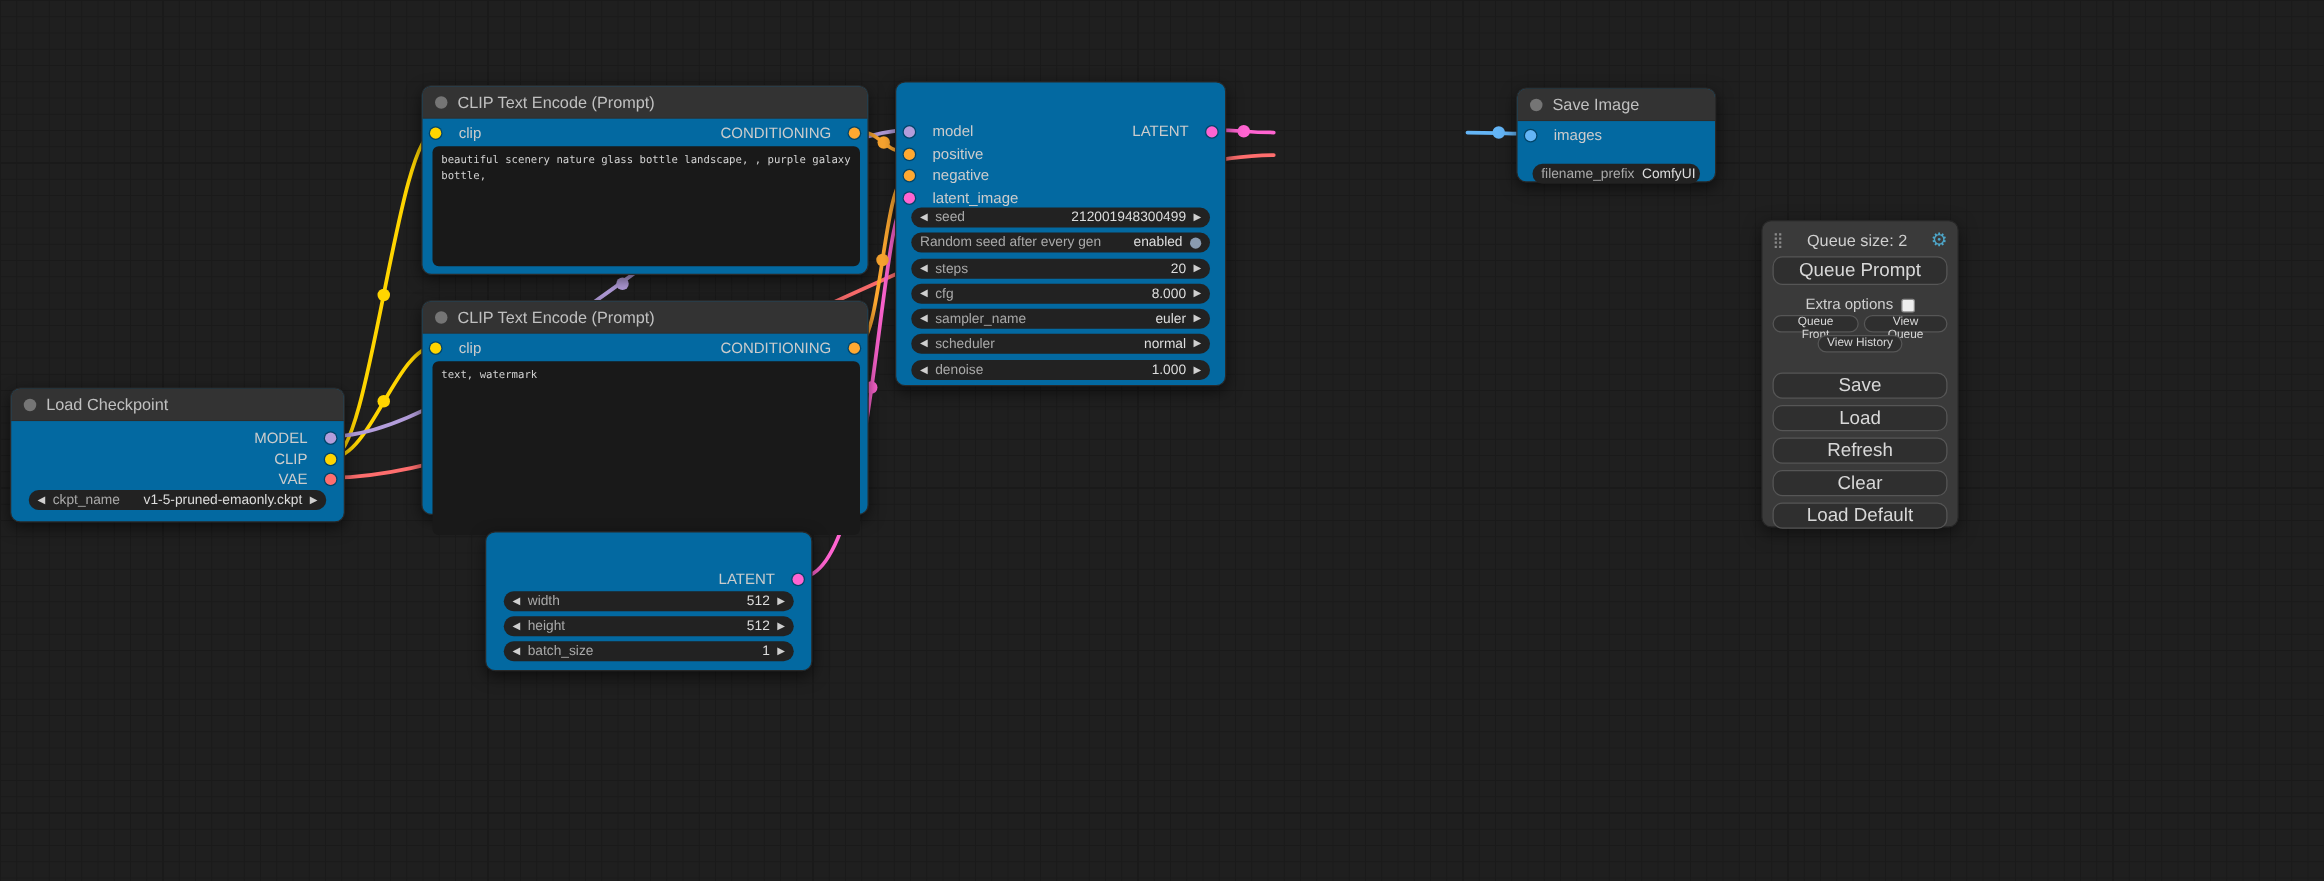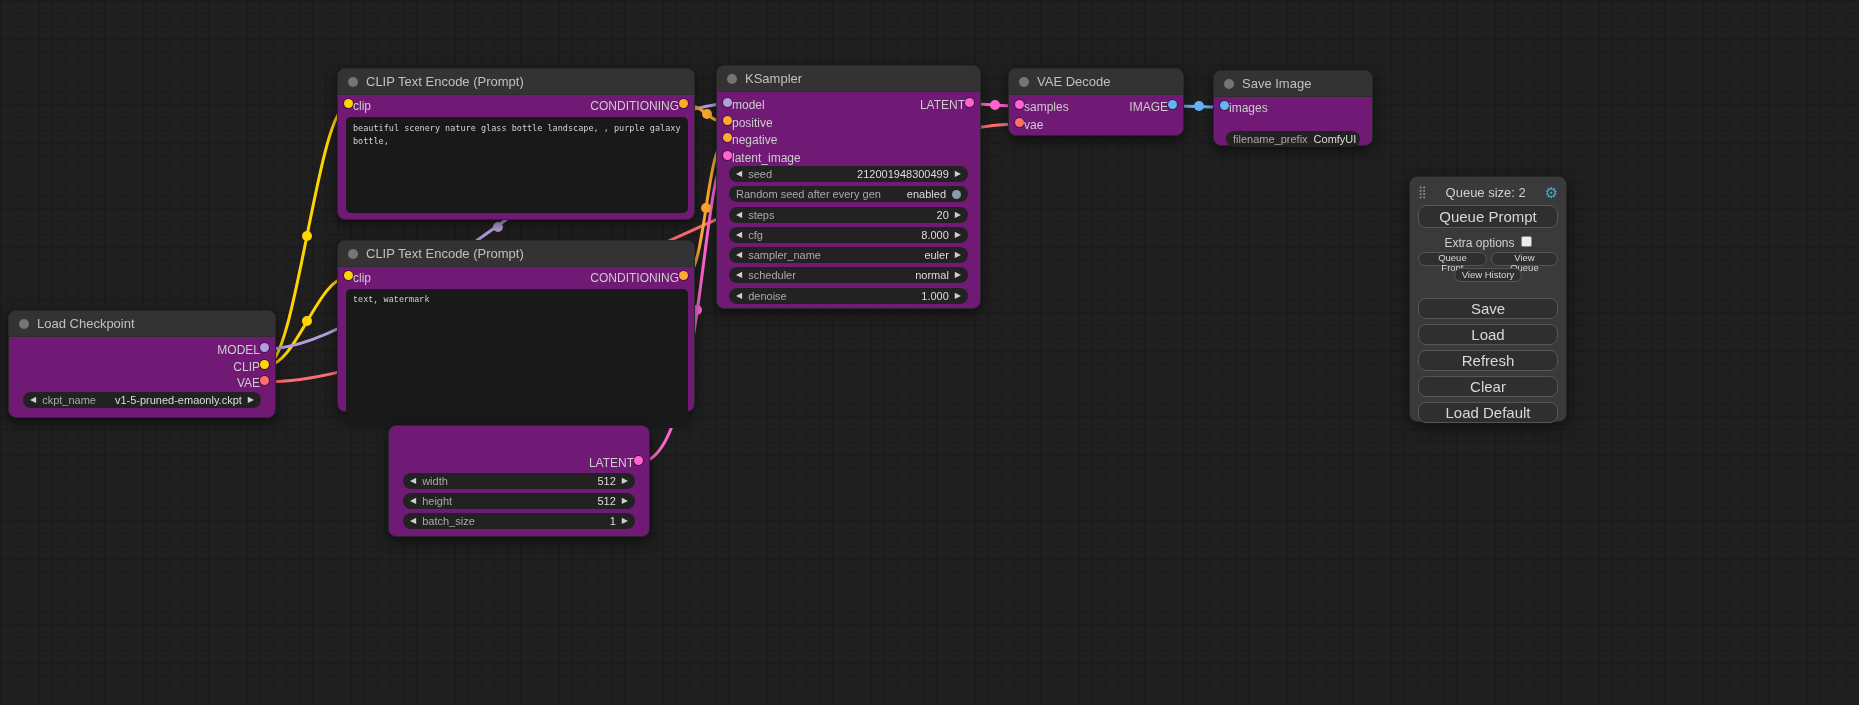--- a/index.html
+++ b/index.html
@@ -10,29 +10,29 @@
     background-image:
       linear-gradient(#1a1a1a 1px, transparent 1px),
       linear-gradient(90deg,#1a1a1a 1px, transparent 1px),
       linear-gradient(#151515 1px, transparent 1px),
       linear-gradient(90deg,#151515 1px, transparent 1px);
     background-size:13px 13px,13px 13px,130px 130px,130px 130px;
     position:relative;color:#ccc;
   }
   #wires{position:absolute;left:0;top:0;z-index:1}
   .wire{fill:none;stroke-width:3;stroke-linecap:round}
-  .node{position:absolute;z-index:2;background:#701a75;border-radius:8px;
+  .node{position:absolute;z-index:2;background:#0369a1;border-radius:8px;
         box-shadow:0 4px 12px rgba(0,0,0,.55);border:1px solid #282828}
   .ntitle{height:26px;background:#333333;border-radius:7px 7px 0 0;display:flex;
           align-items:center;gap:8px;padding:0 10px;border-bottom:1px solid #2d2d2d}
   .tdot{width:10px;height:10px;border-radius:50%;background:#757575;flex:0 0 auto}
   .tname{font-size:13px;color:#c0c0c0;white-space:nowrap}
   .prow{position:absolute;left:0;right:0;height:14px;display:flex;align-items:center;
         justify-content:space-between;padding:0 6px;font-size:12px;color:#cccccc}
-  .pgroup{display:flex;gap:0}
+  .pgroup{display:flex;align-items:center;gap:14px}
   .pgroup.right{margin-left:auto}
   .pdot{width:9px;height:9px;border-radius:50%;flex:0 0 auto;box-shadow:0 0 0 1px rgba(0,0,0,.35)}
   .plabel{white-space:nowrap}
   .ta{position:absolute;background:#191919;border-radius:5px;padding:5px 7px;
       font-family:"DejaVu Sans Mono",monospace;font-size:8.5px;line-height:1.55;
       color:#d2d2d2;white-space:pre-wrap;word-break:break-word;resize:none;border:none;outline:none;overflow:hidden}
   .widget{position:absolute;height:16px;background:#222222;border-radius:8px;display:flex;
           align-items:center;padding:0 7px;font-size:11px;gap:6px}
   .warr{font-size:8px;color:#cfcfcf;line-height:1;cursor:pointer}
   .wname{color:#a9a9a9;white-space:nowrap}
@@ -43,21 +43,21 @@
                box-shadow:0 4px 14px rgba(0,0,0,.5);padding:6px 8px}
   .qheader{display:flex;align-items:center;height:18px;gap:6px}
   .qdrag{color:#8a8a8a;font-size:12px;cursor:grab}
   .qtitle{flex:1;text-align:center;font-size:13px;color:#cfcfcf}
   .qgear{font-size:15px;line-height:1;cursor:pointer;color:#4da6c9}
   button{font-family:inherit;background:#2f2f2f;border:1px solid #565656;border-radius:8px;
          color:#d8d8d8;cursor:pointer;display:block}
   .qbtn{width:100%;height:21px;font-size:15px;margin-top:5px;padding:0}
   .qbtn.first{margin-top:16px}
   #queue-prompt{width:100%;height:23px;margin-top:4px;font-size:15px;padding:0}
-  .qextra{margin-top:8px;display:flex;align-items:flex-start;justify-content:center;gap:6px;
+  .qextra{margin-top:8px;display:flex;align-items:flex-end;justify-content:center;gap:6px;
           font-size:12px;color:#cfcfcf;height:14px}
   .qcheck{width:11px;height:11px;background:#eeeeee;border-radius:2px;border:1px solid #8a8a8a;cursor:pointer}
   .qsmallrow{margin-top:2px;display:flex;justify-content:center;gap:4px;height:14px}
   .qpill{height:14px;font-size:9.5px;border-radius:8px;padding:0 7px;line-height:1}
 </style>
 </head>
 <body>
 
 <div id="canvas" style="position:absolute;inset:0">
 
@@ -139,21 +139,21 @@
     <div class="prow" style="top:30px">
       <span class="pgroup">
         <span class="pdot" style="background-color: rgb(255, 213, 0);"></span>
         <span class="plabel">clip</span>
       </span>
       <span class="pgroup right">
         <span class="plabel">CONDITIONING</span>
         <span class="pdot" style="background-color: rgb(255, 169, 49);"></span>
       </span>
     </div>
-    <textarea class="ta" style="left: 8px; top: 48px; width: 342px; height: 139px; font-family: Liberation Mono, monospace;">text, watermark</textarea>
+    <textarea class="ta" style="left: 8px; top: 48px; width: 342px; height: 139px;">text, watermark</textarea>
   </div>
 
   <div class="node" style="left:388px;top:425px;width:262px;height:112px">
     <div class="prow" style="top:30px">
       <span class="pgroup right">
         <span class="plabel">LATENT</span>
         <span class="pdot" style="background-color: rgb(255, 100, 209);"></span>
       </span>
     </div>
     <div class="widget" style="left:14px;right:14px;top:47px">
@@ -170,24 +170,20 @@
     </div>
     <div class="widget" style="left:14px;right:14px;top:87px">
       <span class="warr">◀</span>
       <span class="wname">batch_size</span>
       <span class="wval">1</span>
       <span class="warr">▶</span>
     </div>
   </div>
 
   <div class="node" style="left:716px;top:65px;width:265px;height:244px">
-    <div class="ntitle">
-      <span class="tdot"></span>
-      <span class="tname">KSampler</span>
-    </div>
     <div class="prow" style="top:32px">
       <span class="pgroup">
         <span class="pdot" style="background-color: rgb(179, 157, 219);"></span>
         <span class="plabel">model</span>
       </span>
       <span class="pgroup right">
         <span class="plabel">LATENT</span>
         <span class="pdot" style="background-color: rgb(255, 100, 209);"></span>
       </span>
     </div>
@@ -245,42 +241,20 @@
       <span class="warr">▶</span>
     </div>
     <div class="widget" style="left:12px;right:12px;top:222px">
       <span class="warr">◀</span>
       <span class="wname">denoise</span>
       <span class="wval">1.000</span>
       <span class="warr">▶</span>
     </div>
   </div>
 
-  <div class="node" style="left:1008px;top:68px;width:176px;height:68px">
-    <div class="ntitle">
-      <span class="tdot"></span>
-      <span class="tname">VAE Decode</span>
-    </div>
-    <div class="prow" style="top:31px">
-      <span class="pgroup">
-        <span class="pdot" style="background-color: rgb(255, 100, 209);"></span>
-        <span class="plabel">samples</span>
-      </span>
-      <span class="pgroup right">
-        <span class="plabel">IMAGE</span>
-        <span class="pdot" style="background-color: rgb(100, 181, 246);"></span>
-      </span>
-    </div>
-    <div class="prow" style="top:49px">
-      <span class="pgroup">
-        <span class="pdot" style="background-color: rgb(255, 110, 110);"></span>
-        <span class="plabel">vae</span>
-      </span>
-    </div>
-  </div>
 
   <div class="node" style="left:1213px;top:70px;width:160px;height:76px">
     <div class="ntitle">
       <span class="tdot"></span>
       <span class="tname">Save Image</span>
     </div>
     <div class="prow" style="top:30px">
       <span class="pgroup">
         <span class="pdot" style="background-color: rgb(100, 181, 246);"></span>
         <span class="plabel">images</span>

